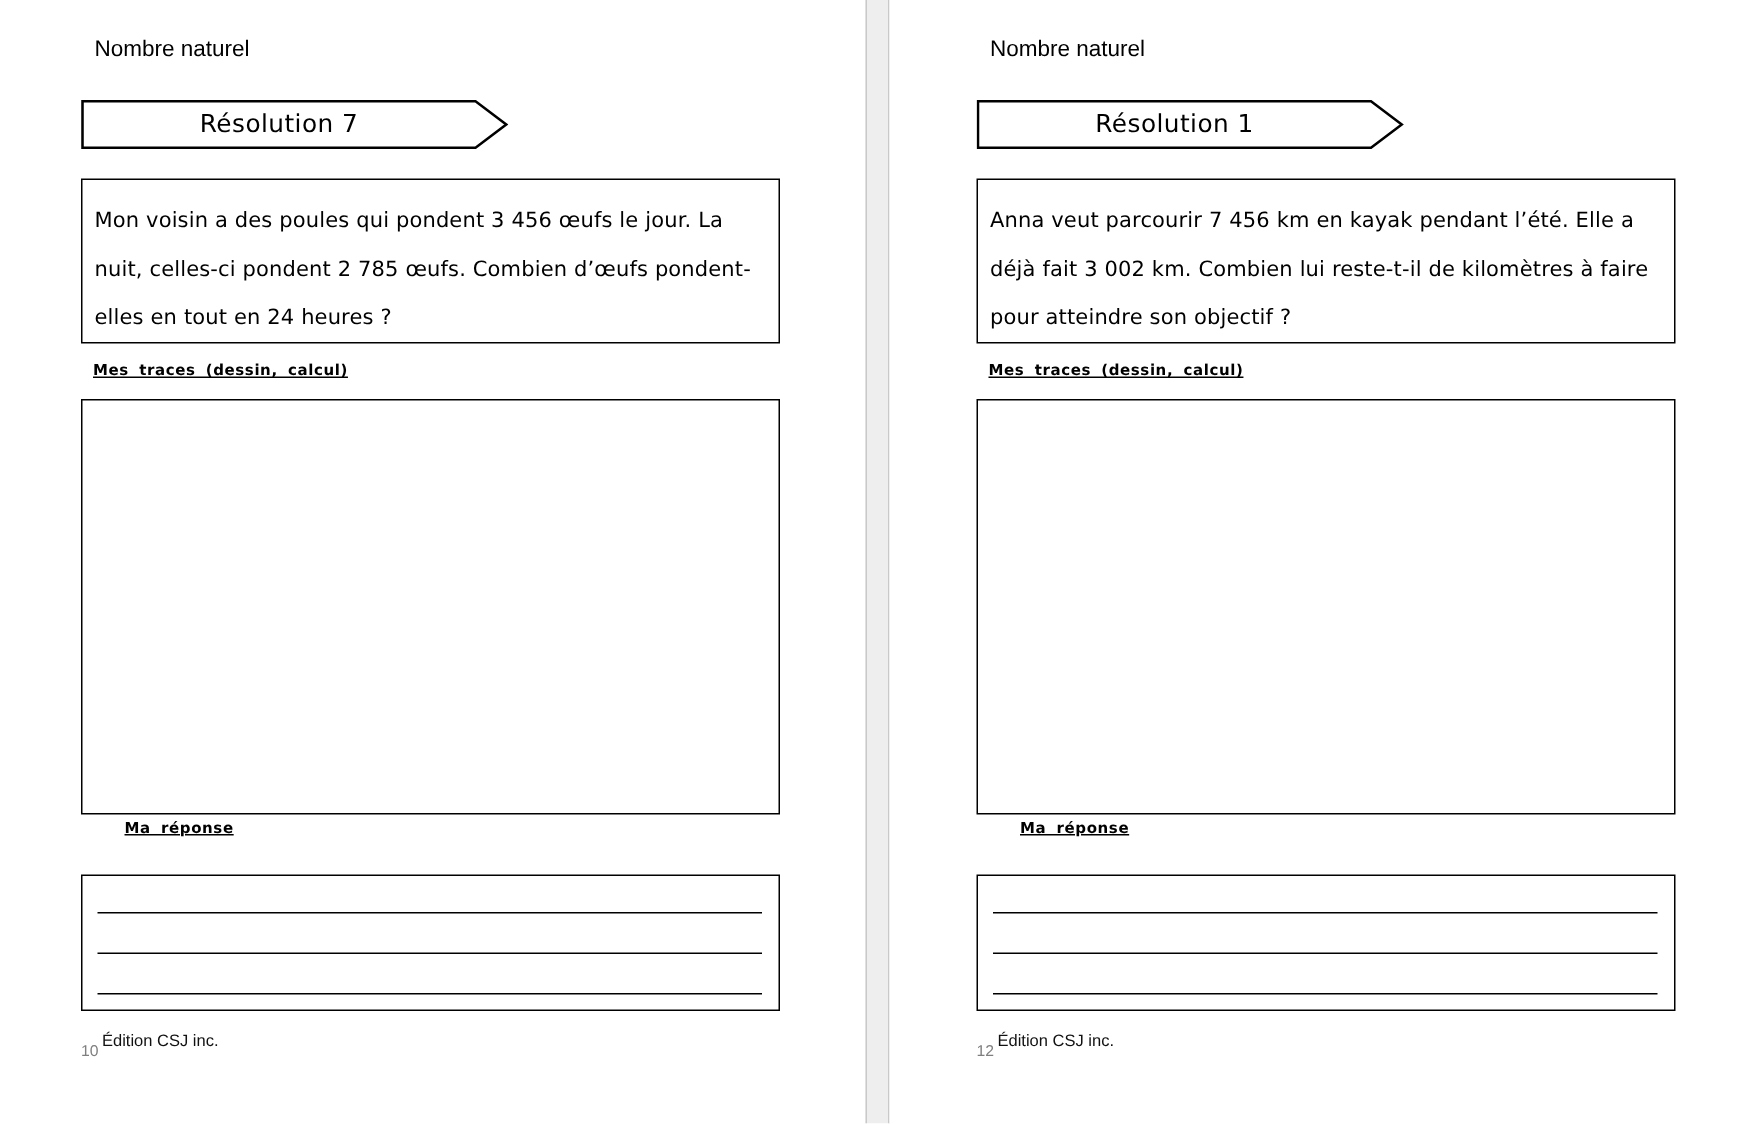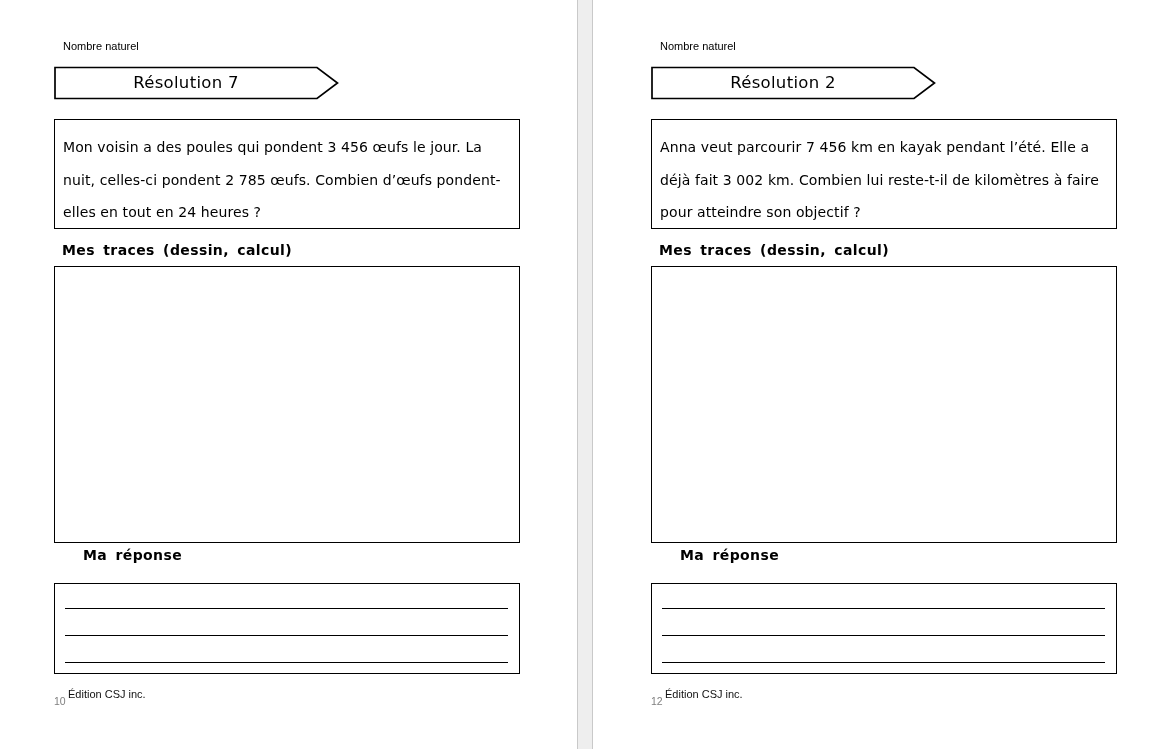--- a/index.html
+++ b/index.html
@@ -23,22 +23,22 @@
     background: #eeeeee;
     border-left: 1px solid #c9c9c9;
     border-right: 1px solid #c9c9c9;
   }
 
   .inner { position: absolute; top: 0; width: 466px; }
   .page--left  .inner { left: 54px; }
   .page--right .inner { left: 58px; }
 
   .category {
-    position: absolute; left: 9px; top: 40px;
-    font-size: 11px; color: #000; text-align: right;
+    position: absolute; left: 9px; top: 24px;
+    font-size: 15px; color: #000; text-align: right;
   }
 
   .banner { position: absolute; left: 0; top: 66px; width: 285px; height: 34px; }
   .banner svg { position: absolute; left: 0; top: 0; }
   .banner-text {
     position: absolute; left: 0; top: 0; width: 264px; height: 33px;
     display: flex; align-items: center; justify-content: center;
     font-family: "DejaVu Sans", sans-serif;
     font-size: 16.5px; letter-spacing: 0.3px;
   }
@@ -49,22 +49,22 @@
     padding: 11px 8px 16px 8px;
   }
   .problem-text {
     font-family: "DejaVu Sans", sans-serif;
     font-size: 14px; line-height: 32.5px; letter-spacing: 0.1px;
   }
 
   .section-label {
     position: absolute; left: 8px;
     font-family: "DejaVu Sans", sans-serif;
-    font-weight: bold; font-size: 14px;
-    letter-spacing: 0.4px; word-spacing: 3px;
+    font-weight: bold; font-size: 10px;
+    letter-spacing: 0.4px; word-spacing: 3px; text-decoration: underline;
   }
   .traces-label { top: 242px; }
   .answer-label { top: 547px; margin-left: 21px; }
 
   .traces-box {
     position: absolute; left: 0; top: 266px; width: 466px; height: 277px;
     border: 1.6px solid #000; background: #fff;
   }
 
   .answer-box {
@@ -126,21 +126,21 @@
   <div class="gutter"></div>
 
   <div class="page page--right">
     <div class="inner">
       <div class="category">Nombre naturel</div>
 
       <div class="banner">
         <svg width="285" height="34" viewBox="0 0 285 34">
           <polygon points="1,1.5 263,1.5 283.5,17 263,32.5 1,32.5" fill="#ffffff" stroke="#000000" stroke-width="1.7"></polygon>
         </svg>
-        <span class="banner-text">Résolution 2</span>
+        <span class="banner-text">Résolution 1</span>
       </div>
 
       <div class="problem-box">
         <p class="problem-text">Anna veut parcourir 7&nbsp;456 km en kayak pendant l’été. Elle a déjà fait 3&nbsp;002 km. Combien lui reste-t-il de kilomètres à faire pour atteindre son objectif&nbsp;?</p>
       </div>
 
       <div class="section-label traces-label">Mes traces (dessin, calcul)</div>
       <div class="traces-box"></div>
 
       <div class="section-label answer-label">Ma réponse</div>

